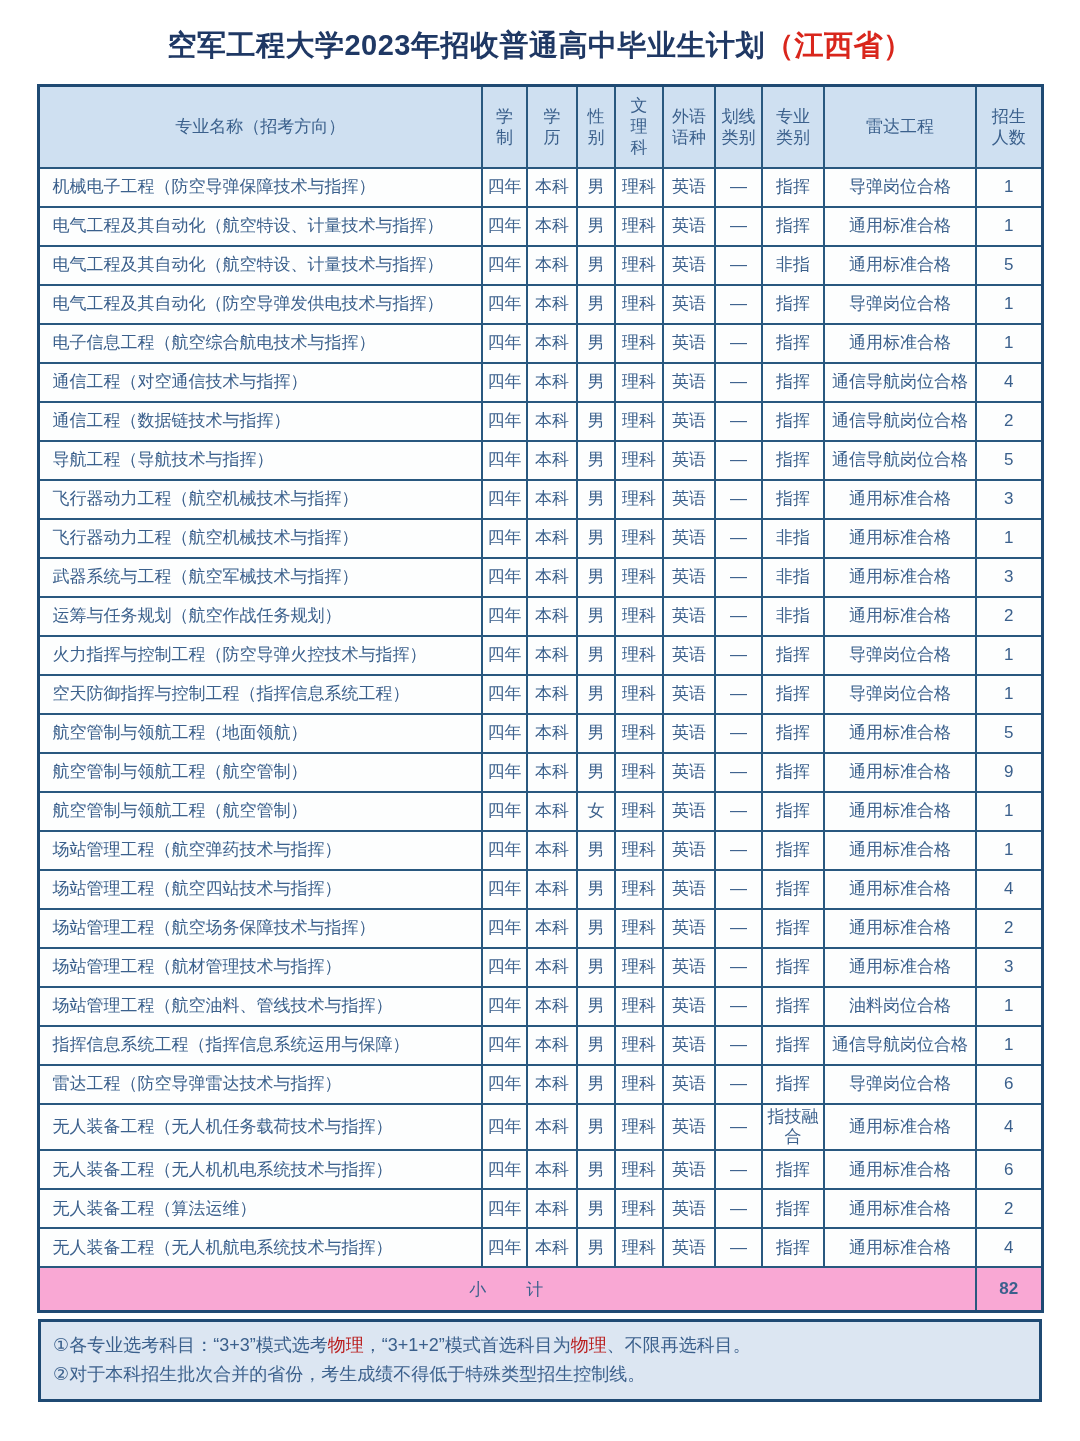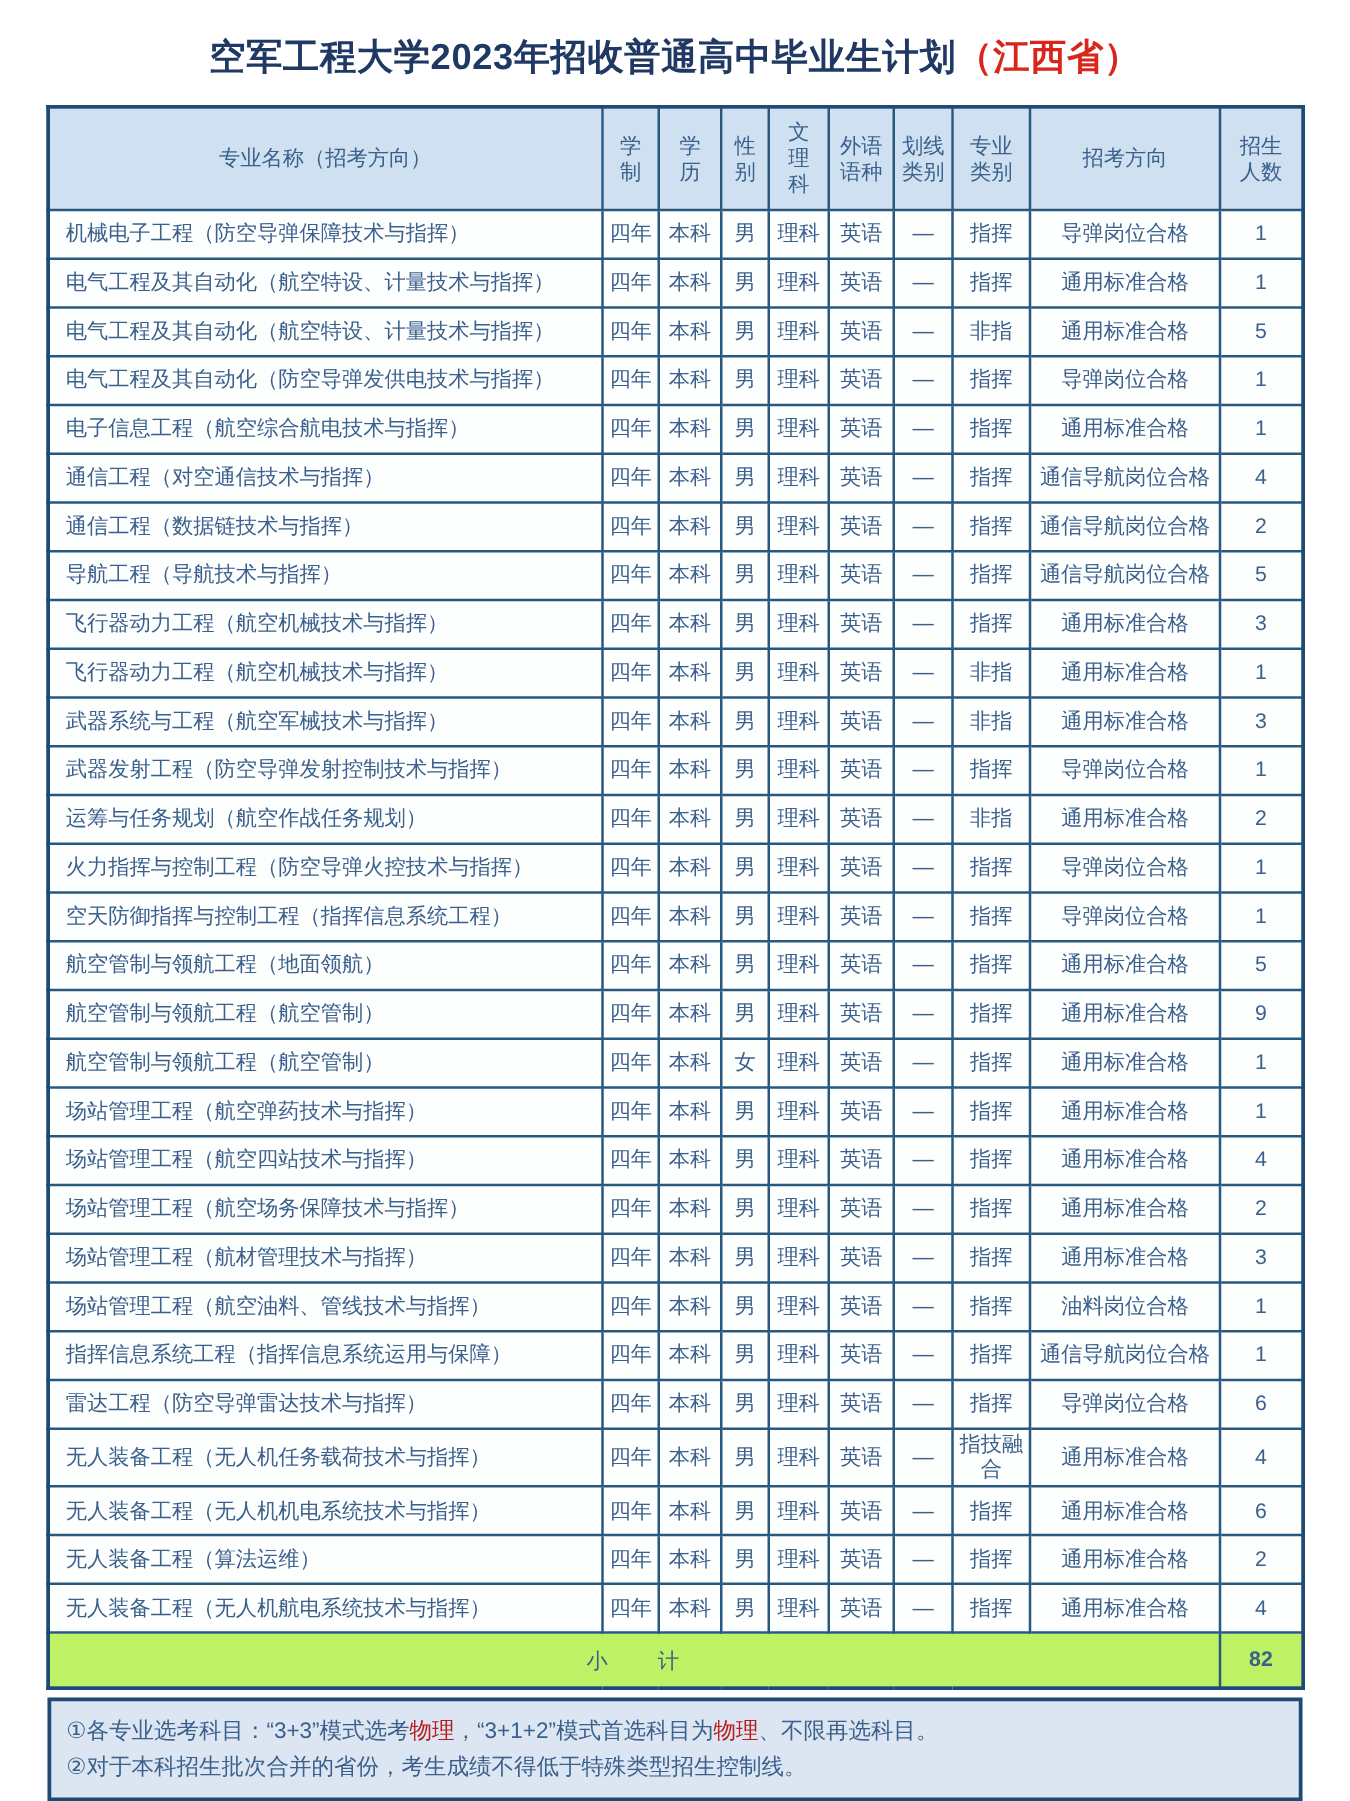--- a/index.html
+++ b/index.html
@@ -53,21 +53,21 @@
   }
   table.plan tbody td.c-major {
     text-align: left;
     padding-left: 13px;
     margin-top: 12px;
   }
   .fg-red { color: #e01a14; }
   .fg-green { color: #1cab54; }
 
   table.plan tfoot td {
-    background: #bef264;
+    background: #f9a8d4;
     height: 44px;
   }
   td.subtotal-label {
     font-size: 20px;
     letter-spacing: 2px;
   }
   td.subtotal-value {
     font-size: 20px;
     font-weight: bold;
     color: #17365d;
@@ -116,21 +116,21 @@
 别</th>
         <th>文
 理
 科</th>
         <th>外语
 语种</th>
         <th>划线
 类别</th>
         <th>专业
 类别</th>
-        <th>招考方向</th>
+        <th>雷达工程</th>
         <th>招生
 人数</th>
       </tr>
     </thead>
     <tbody>
         <tr class="data-row">
     <td class="c-major">机械电子工程（防空导弹保障技术与指挥）</td>
     <td>四年</td>
     <td>本科</td>
     <td>男</td>
@@ -253,32 +253,20 @@
     <td class="c-major">武器系统与工程（航空军械技术与指挥）</td>
     <td>四年</td>
     <td>本科</td>
     <td>男</td>
     <td>理科</td>
     <td>英语</td>
     <td>—</td>
     <td class="fg-green">非指</td>
     <td>通用标准合格</td>
     <td>3</td>
-  </tr>
-        <tr class="data-row">
-    <td class="c-major">武器发射工程（防空导弹发射控制技术与指挥）</td>
-    <td>四年</td>
-    <td>本科</td>
-    <td>男</td>
-    <td>理科</td>
-    <td>英语</td>
-    <td>—</td>
-    <td>指挥</td>
-    <td>导弹岗位合格</td>
-    <td>1</td>
   </tr>
         <tr class="data-row">
     <td class="c-major">运筹与任务规划（航空作战任务规划）</td>
     <td>四年</td>
     <td>本科</td>
     <td>男</td>
     <td>理科</td>
     <td>英语</td>
     <td>—</td>
     <td class="fg-green">非指</td>

